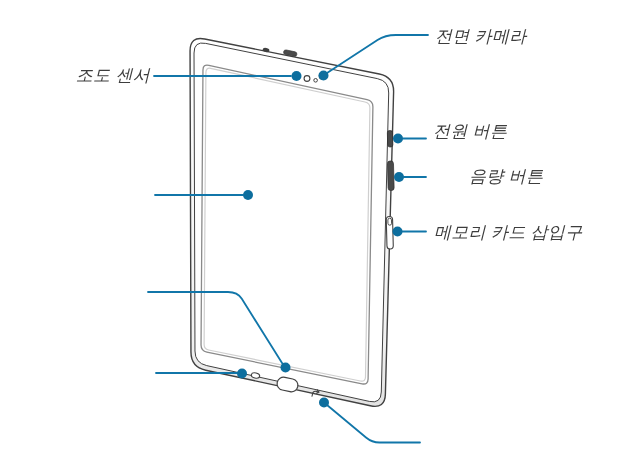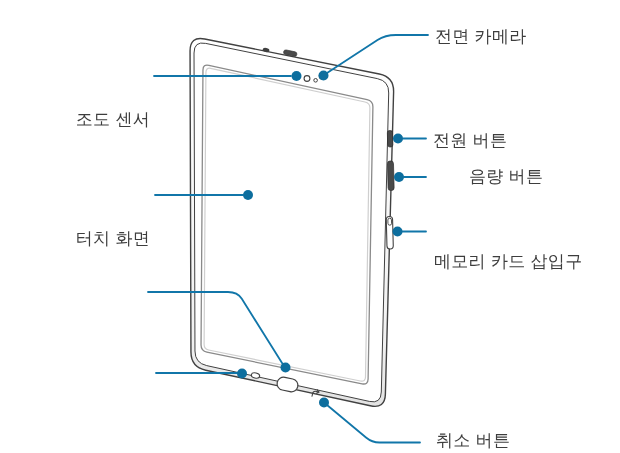--- a/index.html
+++ b/index.html
@@ -16,22 +16,23 @@
   }
   .stage { position: relative; width: 620px; height: 453px; background: #fff; }
   .stage svg { position: absolute; left: 0; top: 0; }
   .callout-label {
     position: absolute;
     font-size: 17px;
     line-height: 22px;
     letter-spacing: 0.3px;
     color: var(--text);
     white-space: nowrap;
+    font-style: italic;
   }
-  .align-right { text-align: center; margin-top: 44px; }
+  .align-right { text-align: center; }
 </style>
 </head>
 <body>
 
 <div class="stage">
 
   <svg width="620" height="453" viewBox="0 0 620 453">
     <defs>
       <linearGradient id="bodyShade" x1="0" y1="0" x2="0" y2="1">
         <stop offset="0" stop-color="#ffffff"></stop>
@@ -88,25 +89,23 @@
       <circle cx="285.5" cy="367.5" r="5"></circle>
       <circle cx="242" cy="373.5" r="5"></circle>
       <circle cx="324" cy="402.5" r="5"></circle>
     </g>
   </svg>
 
   <div class="callout-label align-right" style="right:470px; top:65px;">조도 센서</div>
 
   <div class="callout-label" style="left:435px; top:26px;">전면 카메라</div>
 
-  <div class="callout-label align-right" style="right:470px; top:184px;">터치 화면</div>
 
-  <div class="callout-label" style="left:433px; top:130px;">전원 버튼</div>
+  <div class="callout-label" style="left:433px; top:121px;">전원 버튼</div>
 
   <div class="callout-label" style="left:433px; top:166px;margin-left:36px;">음량 버튼</div>
 
-  <div class="callout-label" style="left:434px; top:222px;margin-top:29px;">메모리 카드 삽입구</div>
+  <div class="callout-label" style="left:434px; top:222px;">메모리 카드 삽입구</div>
 
 
 
-  <div class="callout-label" style="left:436px; top:430px;">취소 버튼</div>
 
 </div>
 
 </body></html>

